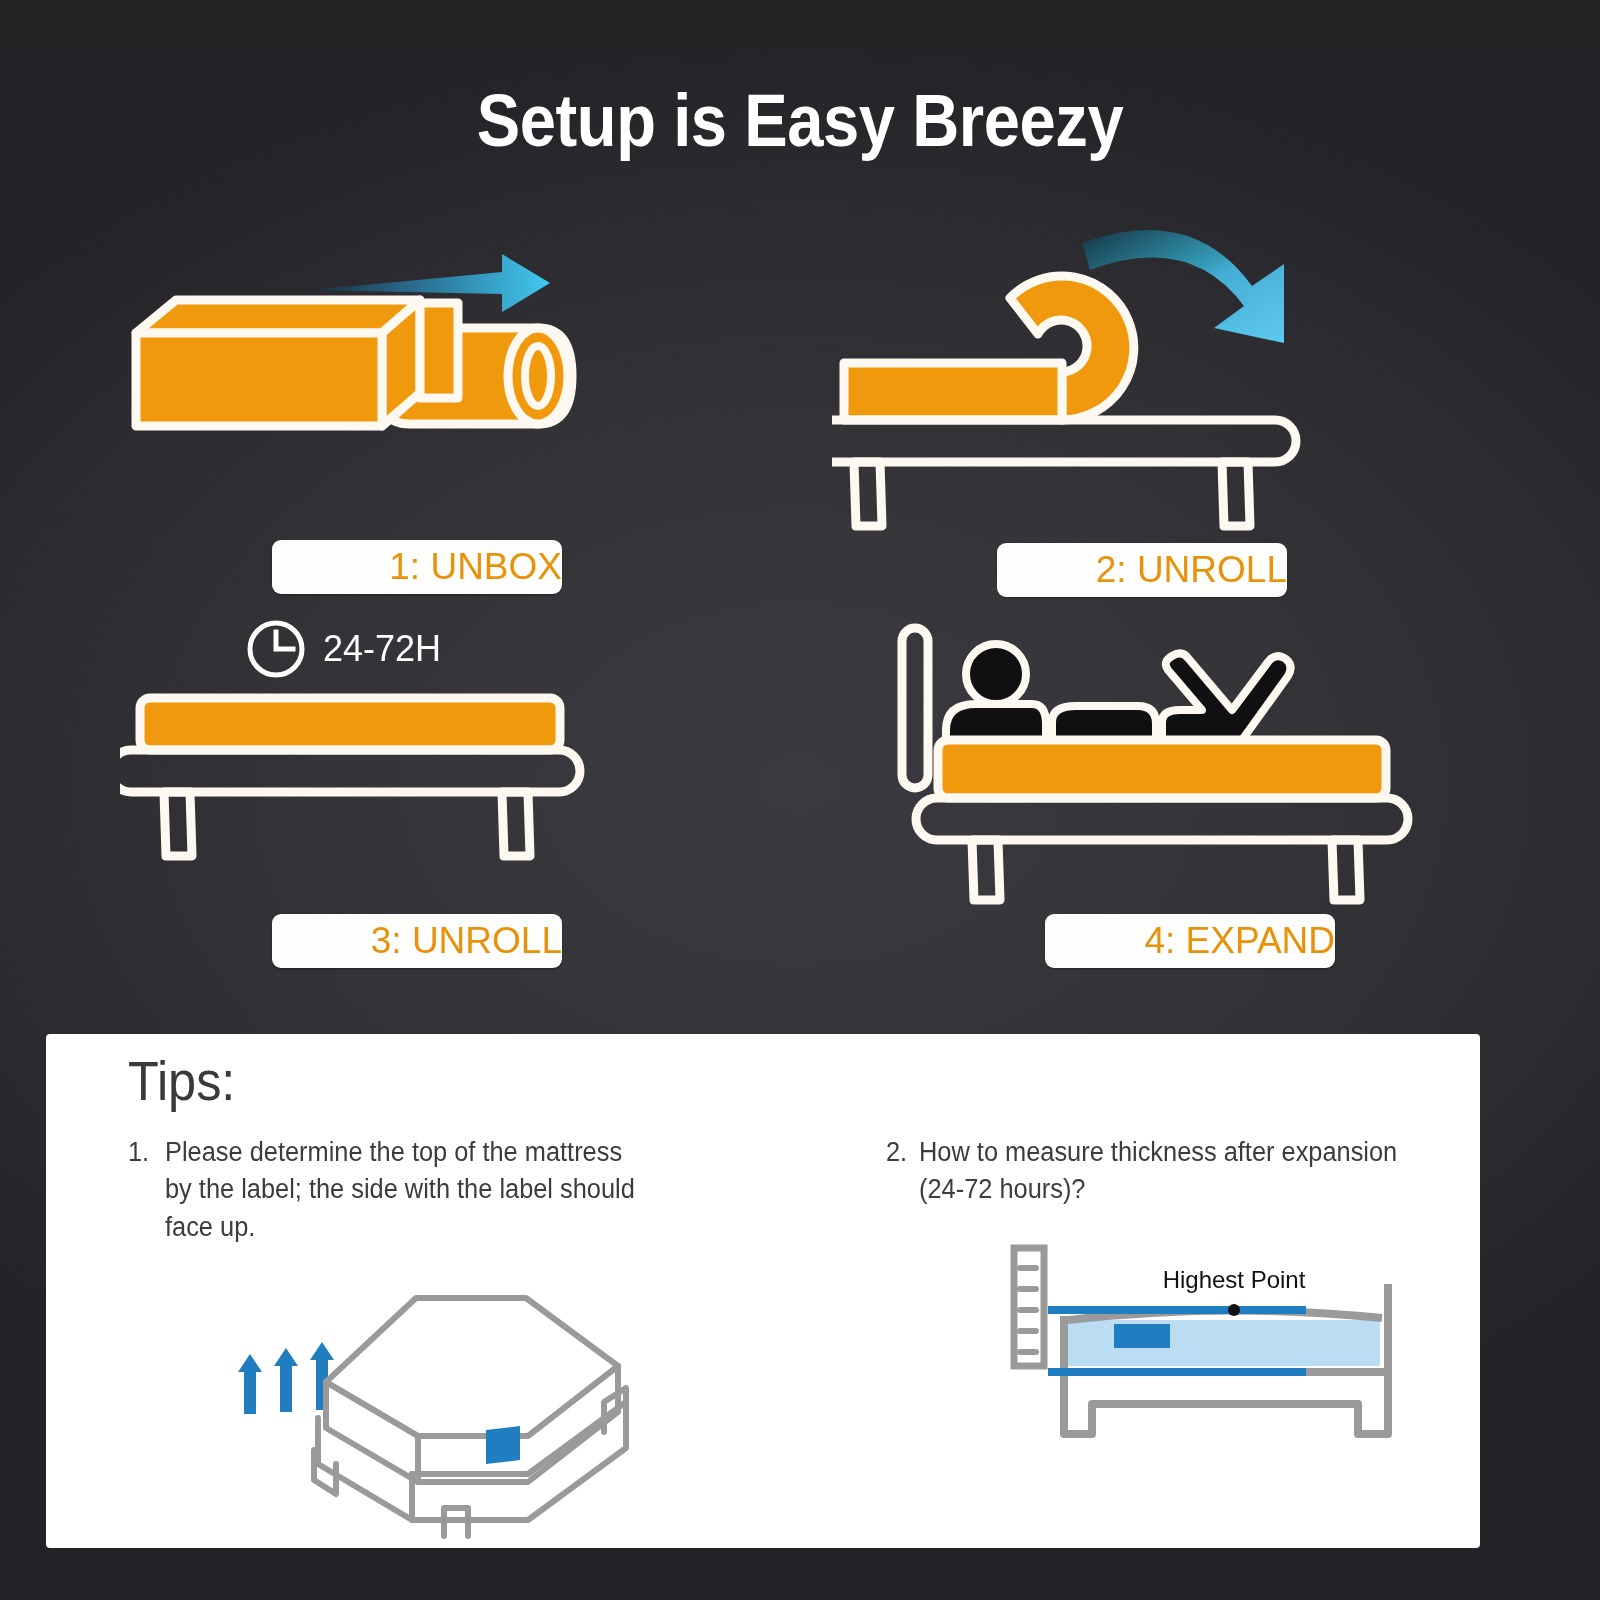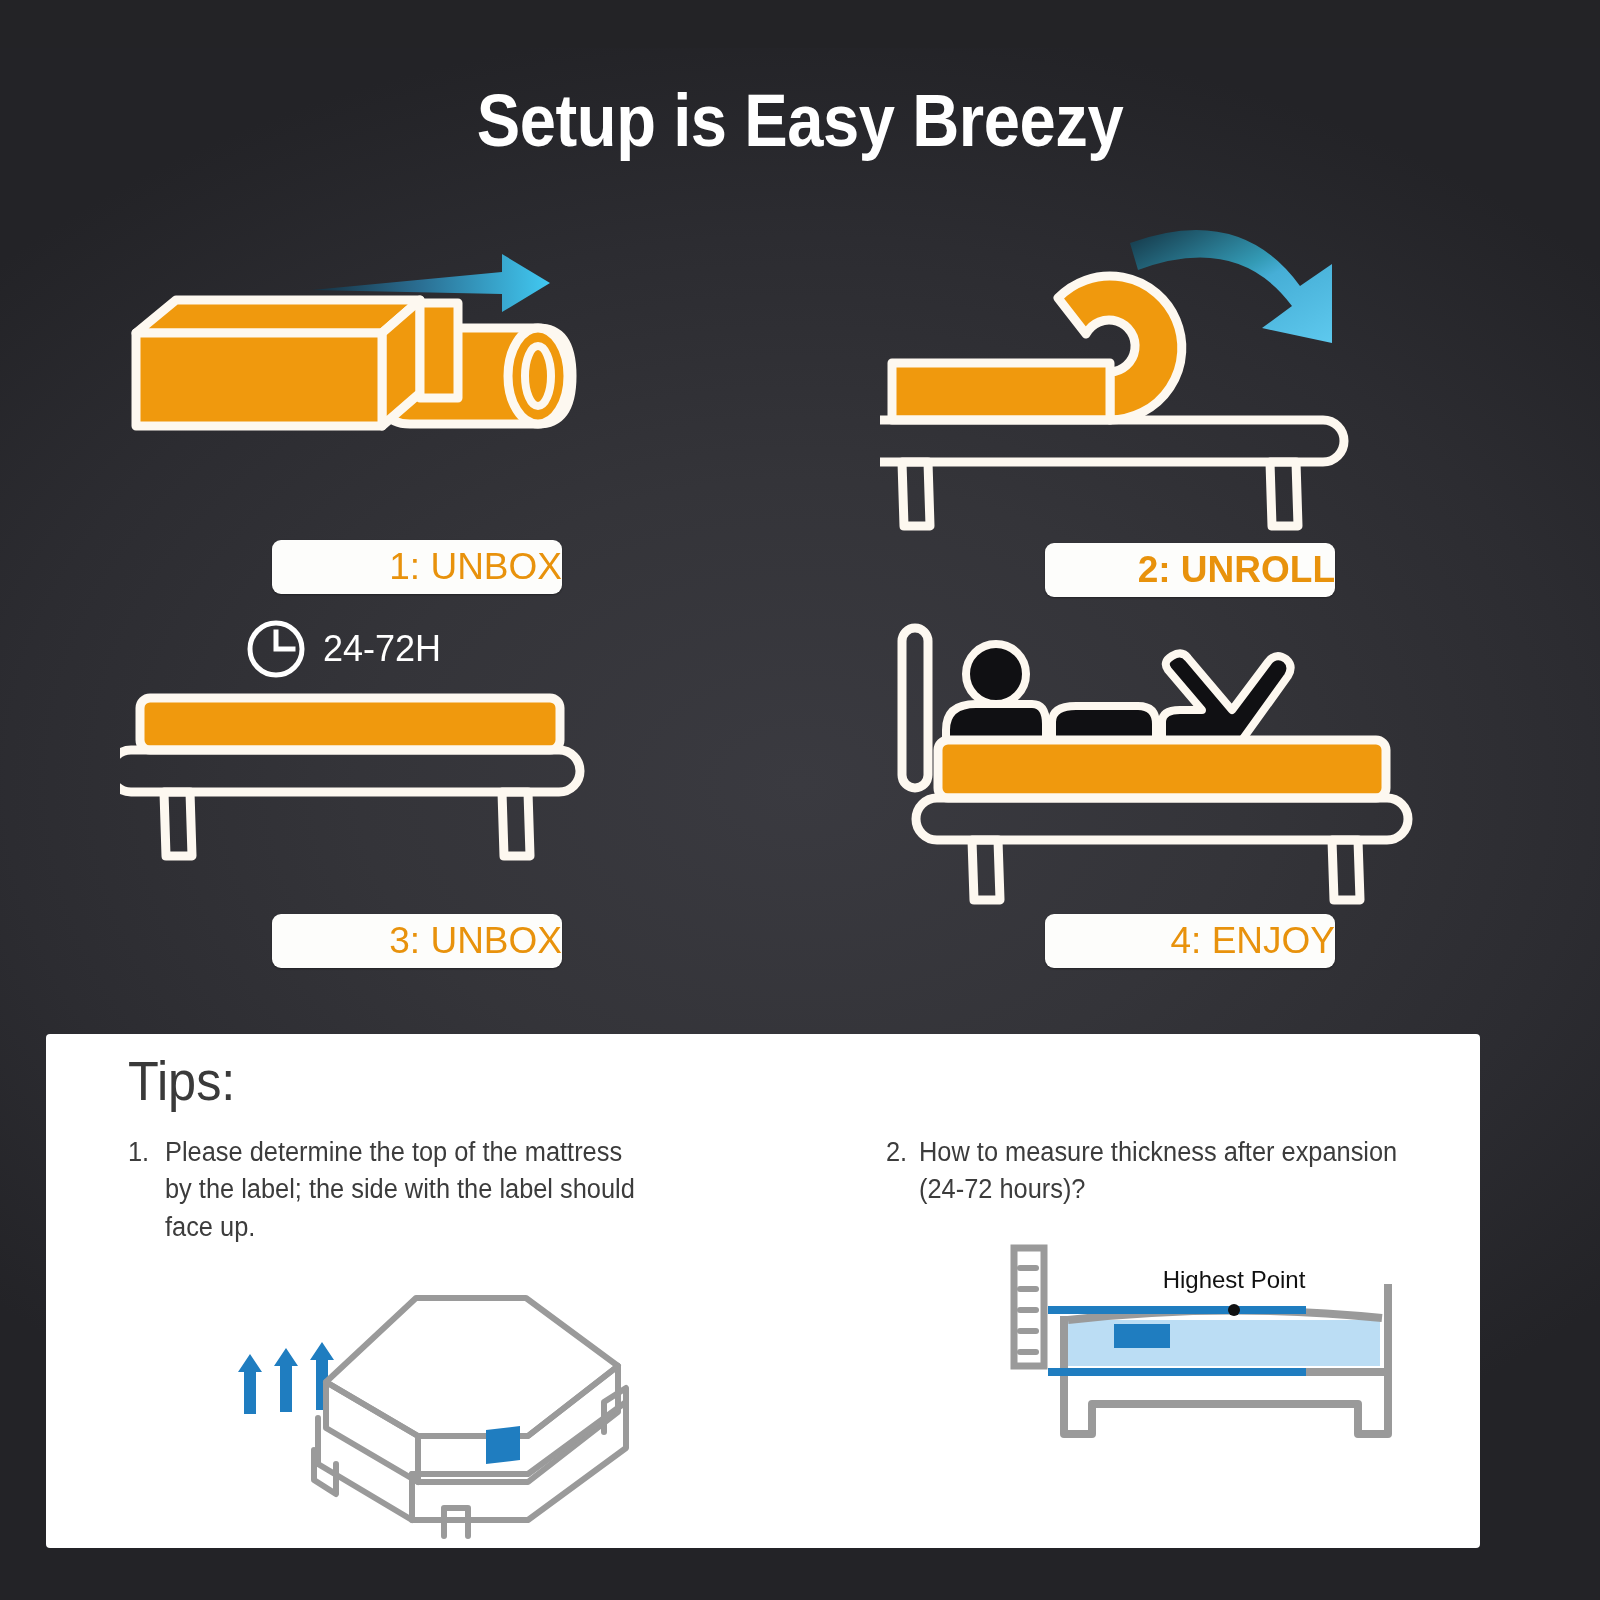--- a/index.html
+++ b/index.html
@@ -38,21 +38,21 @@
     border-radius:9px;
     color:#e8920c;
     font-size:37px;
     text-align:right;
     line-height:54px;
     height:54px;
     box-shadow:0 1px 2px rgba(0,0,0,.35);
     font-family:"Liberation Sans","DejaVu Sans",sans-serif;
   }
   #step1{left:80px;top:30px;width:620px;height:390px;}
-  #step2{left:840px;top:10px;width:620px;height:410px;font-weight:bold;}
+  #step2{left:792px;top:10px;width:620px;height:410px;}
   #step3{left:80px;top:420px;width:620px;height:370px;}
   #step4{left:840px;top:420px;width:620px;height:370px;}
 
   #pill1{left:152px;top:312px;width:290px;}
   #pill2{left:165px;top:335px;width:290px;}
   #pill3{left:152px;top:296px;width:290px;}
   #pill4{left:165px;top:296px;width:290px;}
 
   .clock-row{position:absolute;left:125px;top:0px;display:flex;align-items:center;gap:16px;}
   .clock-text{color:#ffffff;font-size:36px;font-family:"Liberation Sans","DejaVu Sans",sans-serif;}
@@ -156,21 +156,21 @@
         <span class="clock-text">24-72H</span>
       </div>
       <svg class="step-art" style="top:70px;" width="620" height="230" viewBox="0 0 620 230">
         <rect x="20" y="10" width="420" height="52" rx="10" fill="#F0990D" stroke="#FDF8F0" stroke-width="9"></rect>
         <g>
           <rect x="-10" y="62" width="470" height="42" rx="21" fill="none" stroke="#FDF8F0" stroke-width="9"></rect>
           <path d="M 44 104 L 70 104 L 72 168 L 46 168 Z" fill="none" stroke="#FDF8F0" stroke-width="9" stroke-linejoin="round"></path>
           <path d="M 382 104 L 408 104 L 410 168 L 384 168 Z" fill="none" stroke="#FDF8F0" stroke-width="9" stroke-linejoin="round"></path>
         </g>
       </svg>
-      <div class="pill" id="pill3">3: UNBOX</div>
+      <div class="pill" id="pill3">3: UNROLL</div>
     </div>
 
     <div class="step" id="step4">
       <svg class="step-art" width="620" height="290" viewBox="0 0 620 290">
 
         <rect x="22" y="10" width="26" height="160" rx="13" fill="none" stroke="#FDF8F0" stroke-width="9"></rect>
 
         <g fill="#101013" stroke="#FDF8F0" stroke-width="8" stroke-linejoin="round">
           <circle cx="116" cy="56" r="30"></circle>
           <path d="M 66 112 Q 66 86 96 86 L 152 86 Q 166 86 166 106 L 166 122 L 66 122 Z"></path>
@@ -179,21 +179,21 @@
         </g>
 
         <rect x="58" y="122" width="448" height="58" rx="10" fill="#F0990D" stroke="#FDF8F0" stroke-width="9"></rect>
 
         <g>
           <rect x="36" y="180" width="492" height="42" rx="21" fill="none" stroke="#FDF8F0" stroke-width="9"></rect>
           <path d="M 92 222 L 118 222 L 120 282 L 94 282 Z" fill="none" stroke="#FDF8F0" stroke-width="9" stroke-linejoin="round"></path>
           <path d="M 452 222 L 478 222 L 480 282 L 454 282 Z" fill="none" stroke="#FDF8F0" stroke-width="9" stroke-linejoin="round"></path>
         </g>
       </svg>
-      <div class="pill" id="pill4">4: ENJOY</div>
+      <div class="pill" id="pill4">4: EXPAND</div>
     </div>
   </div>
 
   <div class="tips-panel">
     <div class="tips-title">Tips:</div>
 
     <div class="tip" id="tip1">
       <div style="display:flex;gap:14px;">
         <div class="tip-text" style="flex:0 0 auto;">1.</div>
         <div class="tip-text" style="flex:1 1 auto;">Please determine the top of the mattress

